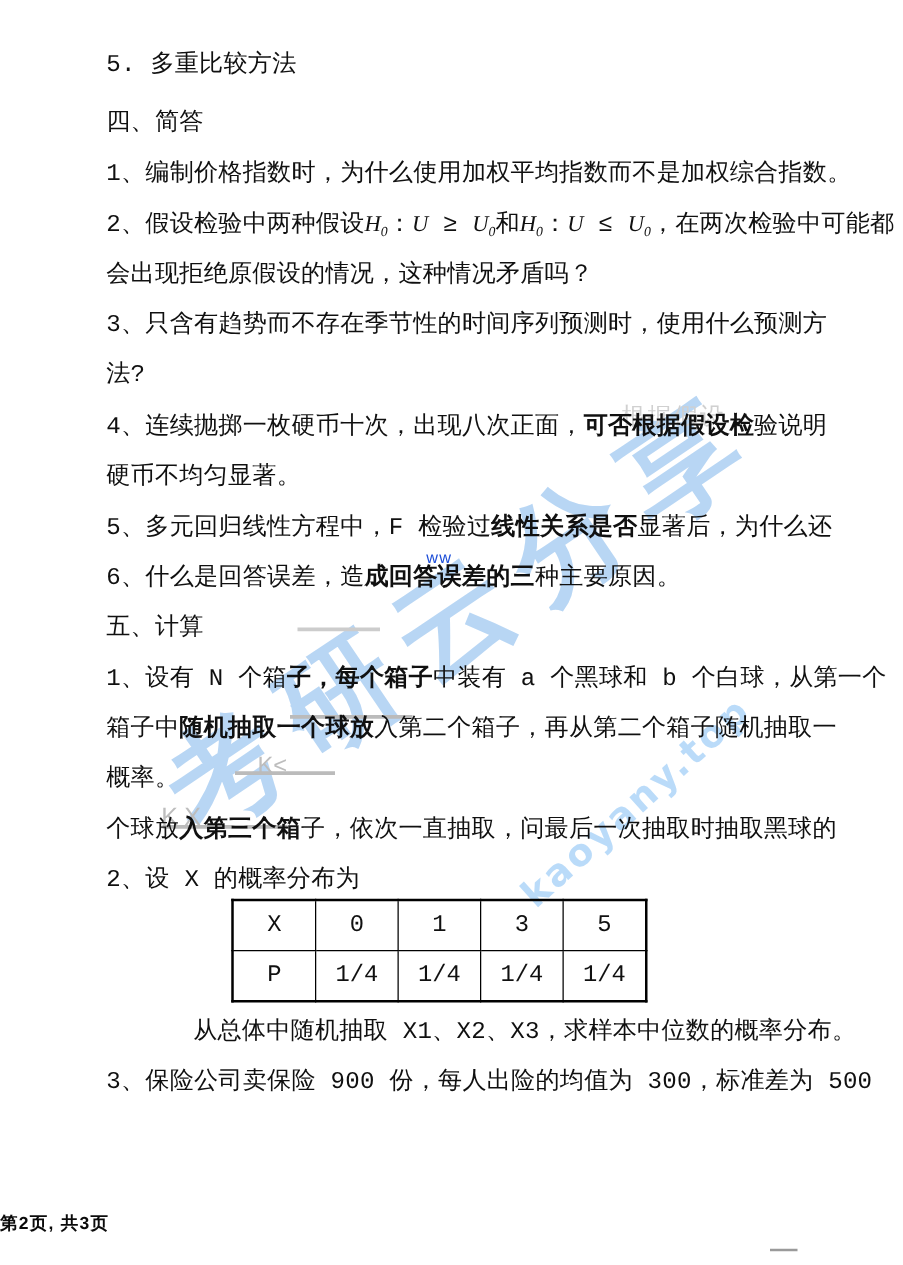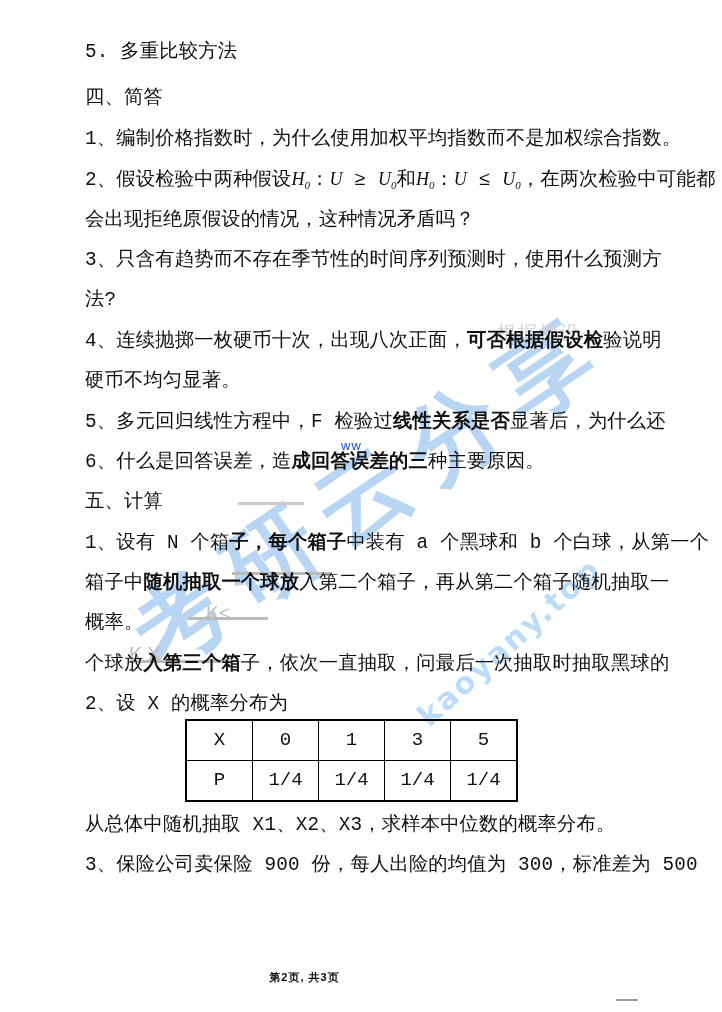--- a/index.html
+++ b/index.html
@@ -5,21 +5,21 @@
   html,body{margin:0;padding:0;}
   body{
     width:722px;height:1012px;position:relative;overflow:hidden;
     background:#ffffff;color:#101010;
     font-family:"Liberation Mono","DejaVu Sans Mono",sans-serif;
   }
   
   #doc{position:absolute;left:85px;top:32px;width:600px;z-index:2;}
   .line{height:40.4px;line-height:40.4px;font-size:19.3px;white-space:nowrap;letter-spacing:0.2px;}
   .mt6{margin-top:6px;}
-  .mt3{margin-top:3px;}
+  .mt3{margin-top:3px;text-align:right;}
   .run{}
   .b{font-weight:bold;}
   .math{font-family:"Liberation Serif","DejaVu Serif",serif;font-style:italic;font-size:18px;letter-spacing:0;}
   .sub{font-size:11px;vertical-align:-4px;}
   
   table.prob{border-collapse:collapse;border:2px solid #000;margin:-6px 0 0 100px;table-layout:fixed;background:transparent;}
   table.prob td{border:1px solid #000;width:65px;height:39px;padding:0;text-align:center;vertical-align:middle;font-size:19px;font-family:"Liberation Mono","DejaVu Sans Mono",sans-serif;}
   
   #wm-cjk{
     position:absolute;left:134px;top:568px;height:100px;line-height:100px;z-index:1;
@@ -41,22 +41,22 @@
   #g2{left:341px;top:438px;font-size:13px;letter-spacing:1px;color:#1d4ed8;}
   #g3{left:206px;top:602px;font-size:19px;color:#bdbdbd;}
   #g4{left:129px;top:643px;font-size:20px;letter-spacing:5px;color:#bdbdbd;}
   .strike{position:absolute;height:3px;background:#bbbbbb;z-index:1;}
   #s1{left:188px;top:617px;width:80px;}
   #s2{left:130px;top:660px;width:100px;}
   #s3{left:232px;top:572px;width:98px;}
   #s4{left:238px;top:502px;width:66px;background:#cccccc;}
   
   #footer{
-    position:absolute;left:0;top:970px;width:609px;text-align:center;z-index:2;
-    font-size:11px;font-weight:bold;letter-spacing:1px;
+    position:absolute;left:0;top:970px;width:609px;z-index:2;
+    font-size:14px;font-weight:bold;letter-spacing:1px;
     font-family:"Liberation Sans","DejaVu Sans",sans-serif;color:#0a0a0a;
   }
   #corner-dash{position:absolute;left:616px;top:999px;width:22px;height:2px;background:#9a9a9a;z-index:2;}
 </style>
 </head>
 <body>
 
 <div id="wm-cjk">考研云分享</div>
 <div id="wm-url">kaoyany.top</div>
 

